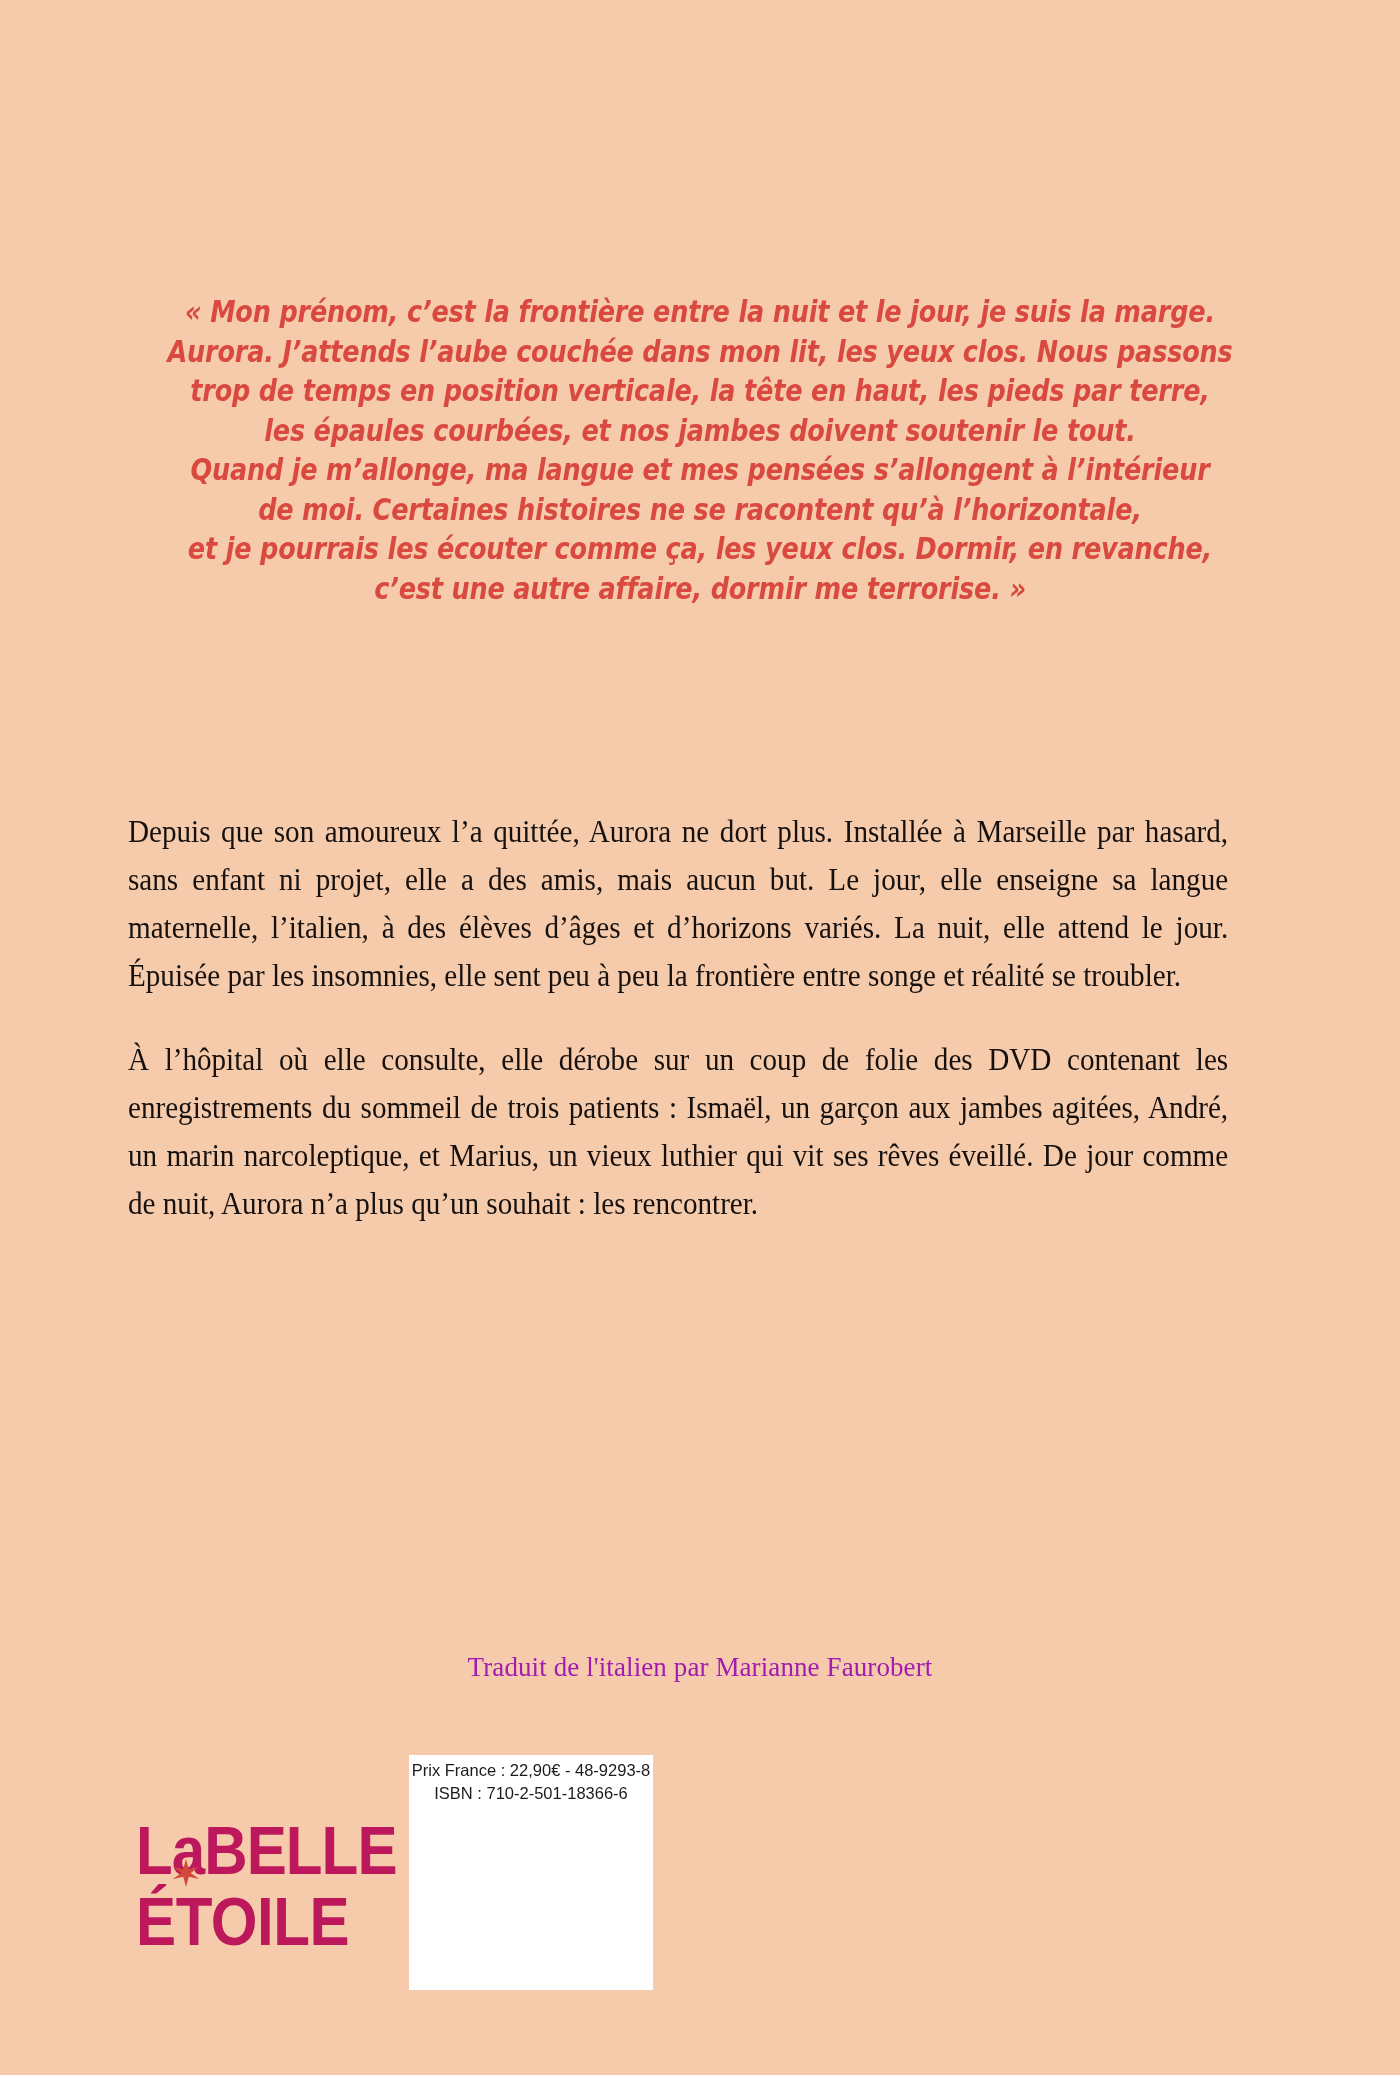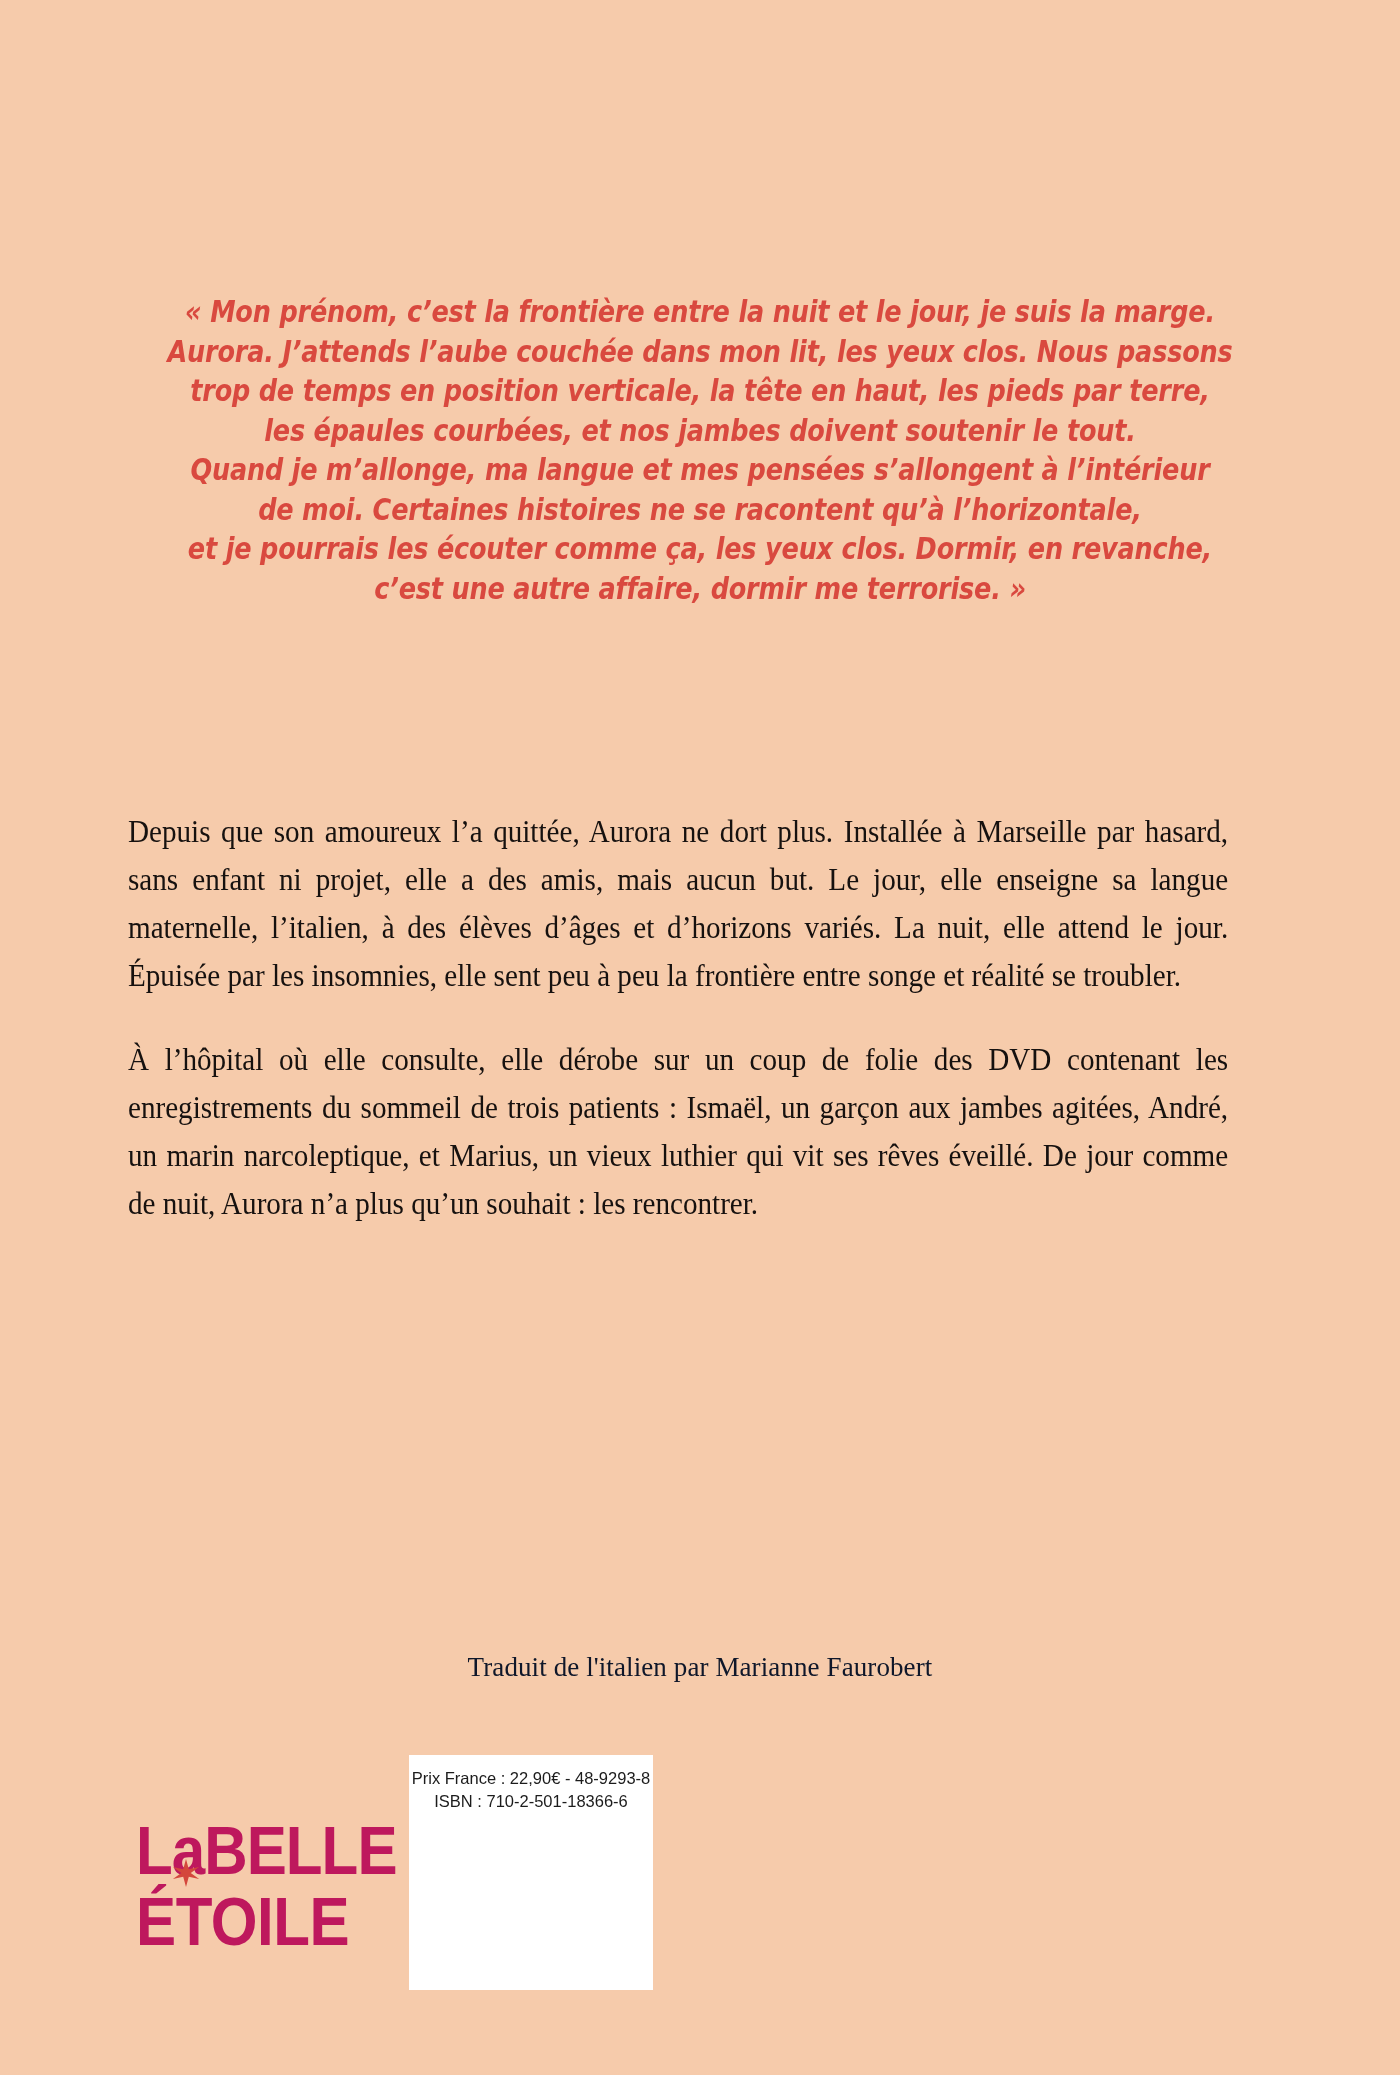--- a/index.html
+++ b/index.html
@@ -68,36 +68,36 @@
     margin-bottom: 0;
   }
 
   
   .translator {
     position: absolute;
     left: 0;
     top: 1652px;
     width: 1400px;
     text-align: center;
-    color: #0f172a;
+    color: #a21caf;
     font-family: "Liberation Serif", "DejaVu Serif", serif;
     font-size: 27px;
     letter-spacing: 0.1px;
   }
 
   
   .price-box {
     position: absolute;
     left: 409px;
     top: 1755px;
     width: 244px;
     height: 235px;
     background: #ffffff;
     box-sizing: border-box;
-    padding-top: 12px;
+    padding-top: 4px;
   }
   .price-line {
     display: block;
     text-align: center;
     color: #1c1c1c;
     font-family: "Liberation Sans", "DejaVu Sans", sans-serif;
     font-size: 16.5px;
     line-height: 23px;
     white-space: nowrap;
   }

